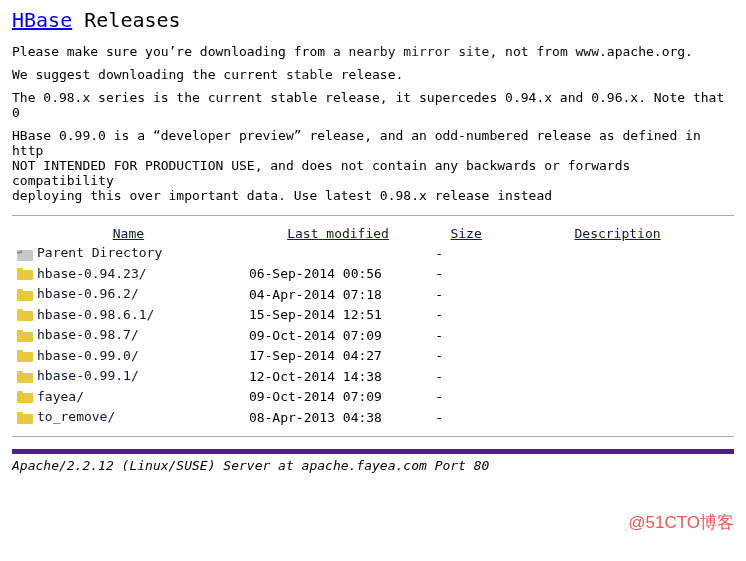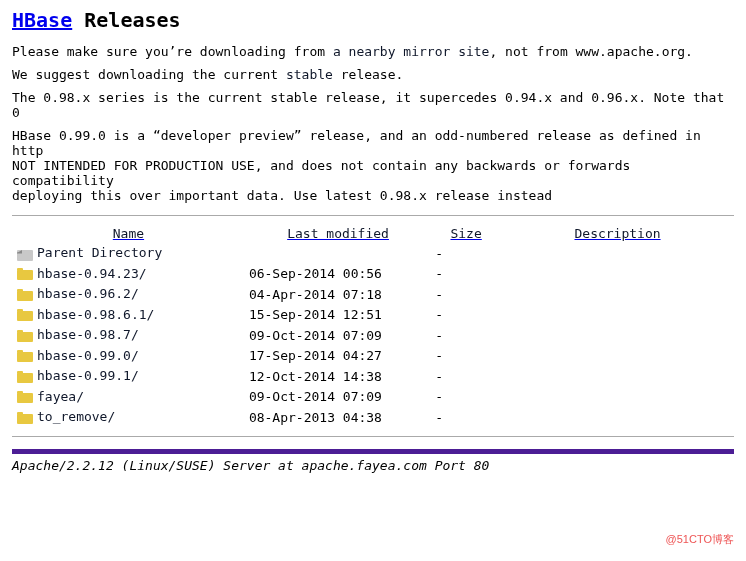--- a/index.html
+++ b/index.html
@@ -11,21 +11,21 @@
       font-family: monospace;
       font-size: 13px;
       background: #fff;
       color: #000;
       padding: 8px 12px;
       width: 746px;
       min-height: 561px;
     }
     h1 {
       font-size: 20px;
-      font-weight: bold;
+      font-weight: normal;
       margin-bottom: 12px;
       font-family: monospace;
     }
     h1 a {
       color: #00e;
       text-decoration: underline;
     }
     p {
       margin-bottom: 8px;
       font-family: monospace;
@@ -69,23 +69,23 @@
     .footer {
       margin-top: 12px;
       font-family: monospace;
       font-size: 13px;
       font-style: italic;
       border-top: 5px solid #4c1d95;
       padding-top: 4px;
     }
     .watermark {
       position: fixed;
-      bottom: 12px;
+      bottom: 25px;
       right: 8px;
-      font-size: 11px;
+      font-size: 17px;
       color: #e55;
       font-family: sans-serif;
       background: rgba(255,255,255,0.7);
       padding: 2px 4px;
     }
   </style>
 </head>
 <body>
 
 <h1>

